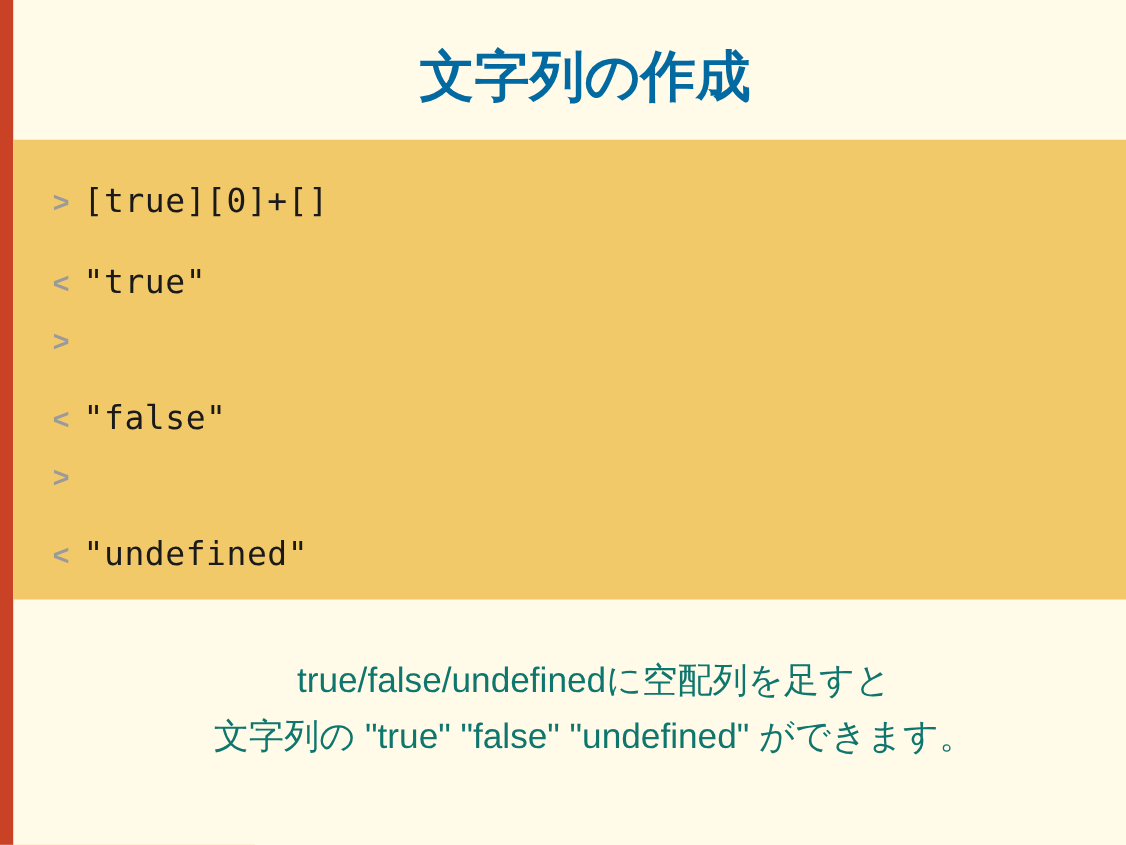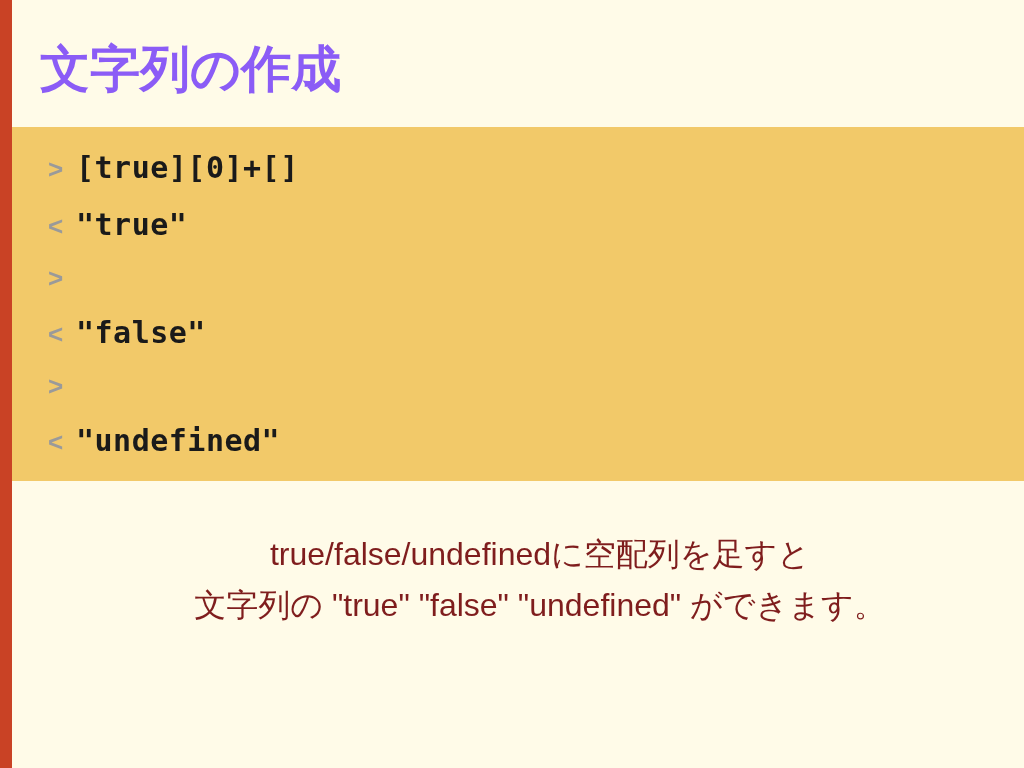--- a/index.html
+++ b/index.html
@@ -12,22 +12,23 @@
       height: 768px;
       background: #fffbe8;
       font-family: "Helvetica Neue", Arial, "Hiragino Kaku Gothic ProN", "Yu Gothic", sans-serif;
       border-left: 12px solid #c94225;
       position: relative;
       overflow: hidden;
     }
     .title {
       font-size: 50px;
       font-weight: 700;
-      color: #8b5cf6;
+      color: #0369a1;
       padding: 36px 0 24px 28px;
+      text-align: center;
     }
     .code-block {
       background: #f2c969;
       padding: 12px 0 12px 0;
     }
     .code-line {
       display: flex;
       align-items: baseline;
       padding: 6px 0 6px 36px;
       font-family: "Consolas", "Menlo", "Monaco", monospace;
@@ -37,29 +38,30 @@
     }
     .arrow {
       color: #9a9a9a;
       font-weight: 600;
       width: 28px;
       flex: 0 0 28px;
       font-family: Arial, sans-serif;
       font-size: 26px;
     }
     .code-text {
-      font-weight: 700;
+      font-weight: 400;
       letter-spacing: 0.5px;
+      margin-top: 16px;
     }
     .caption {
       margin-top: 48px;
       text-align: center;
       font-size: 32px;
       line-height: 1.6;
-      color: #7f1d1d;
+      color: #0f766e;
       padding: 0 24px;
       margin-left: 44px;
     }
   </style>
 </head>
 <body>
 
 <h1 class="title">文字列の作成</h1>
 
 <div class="code-block">

